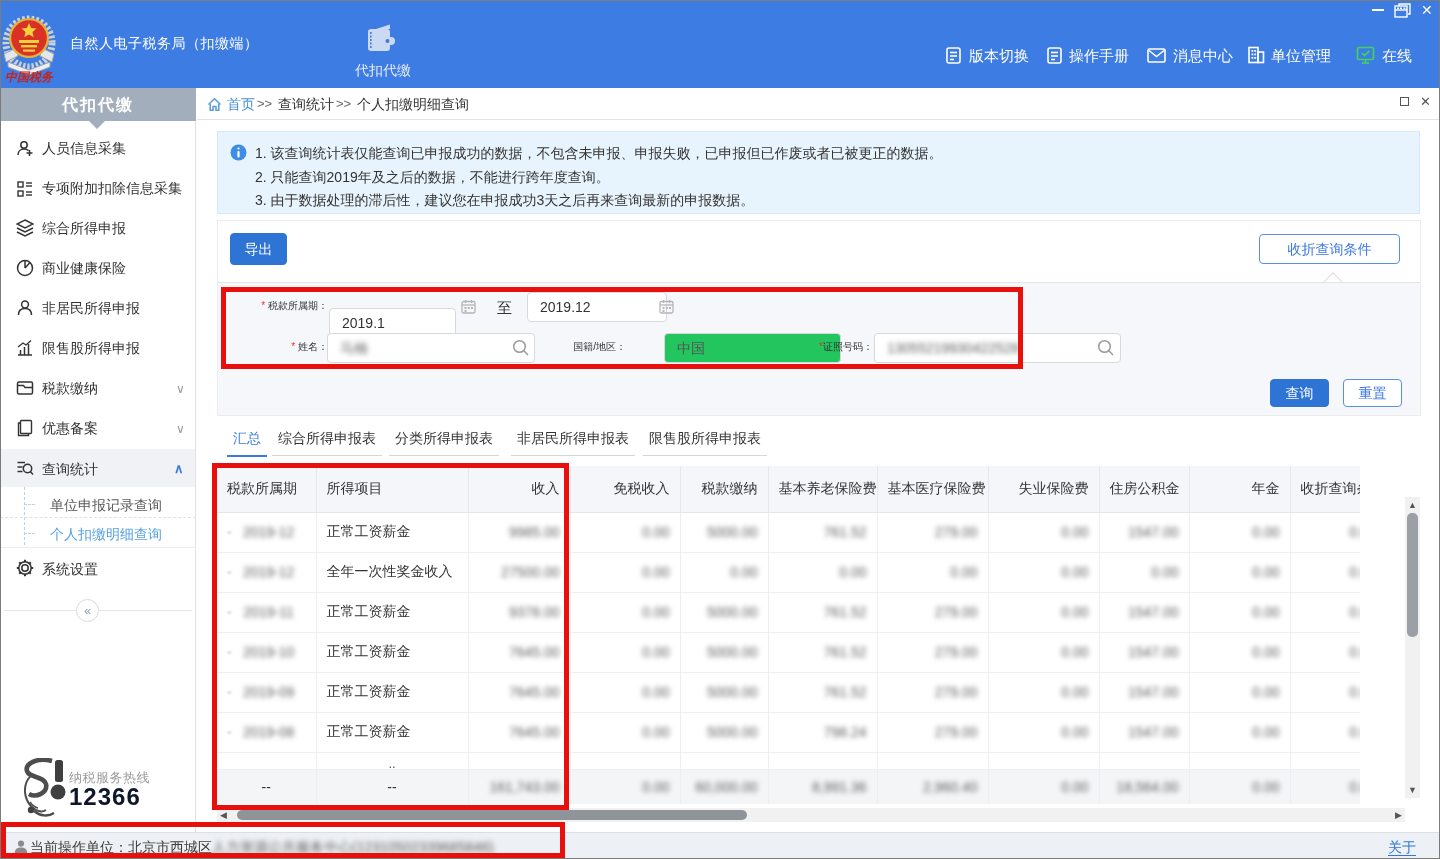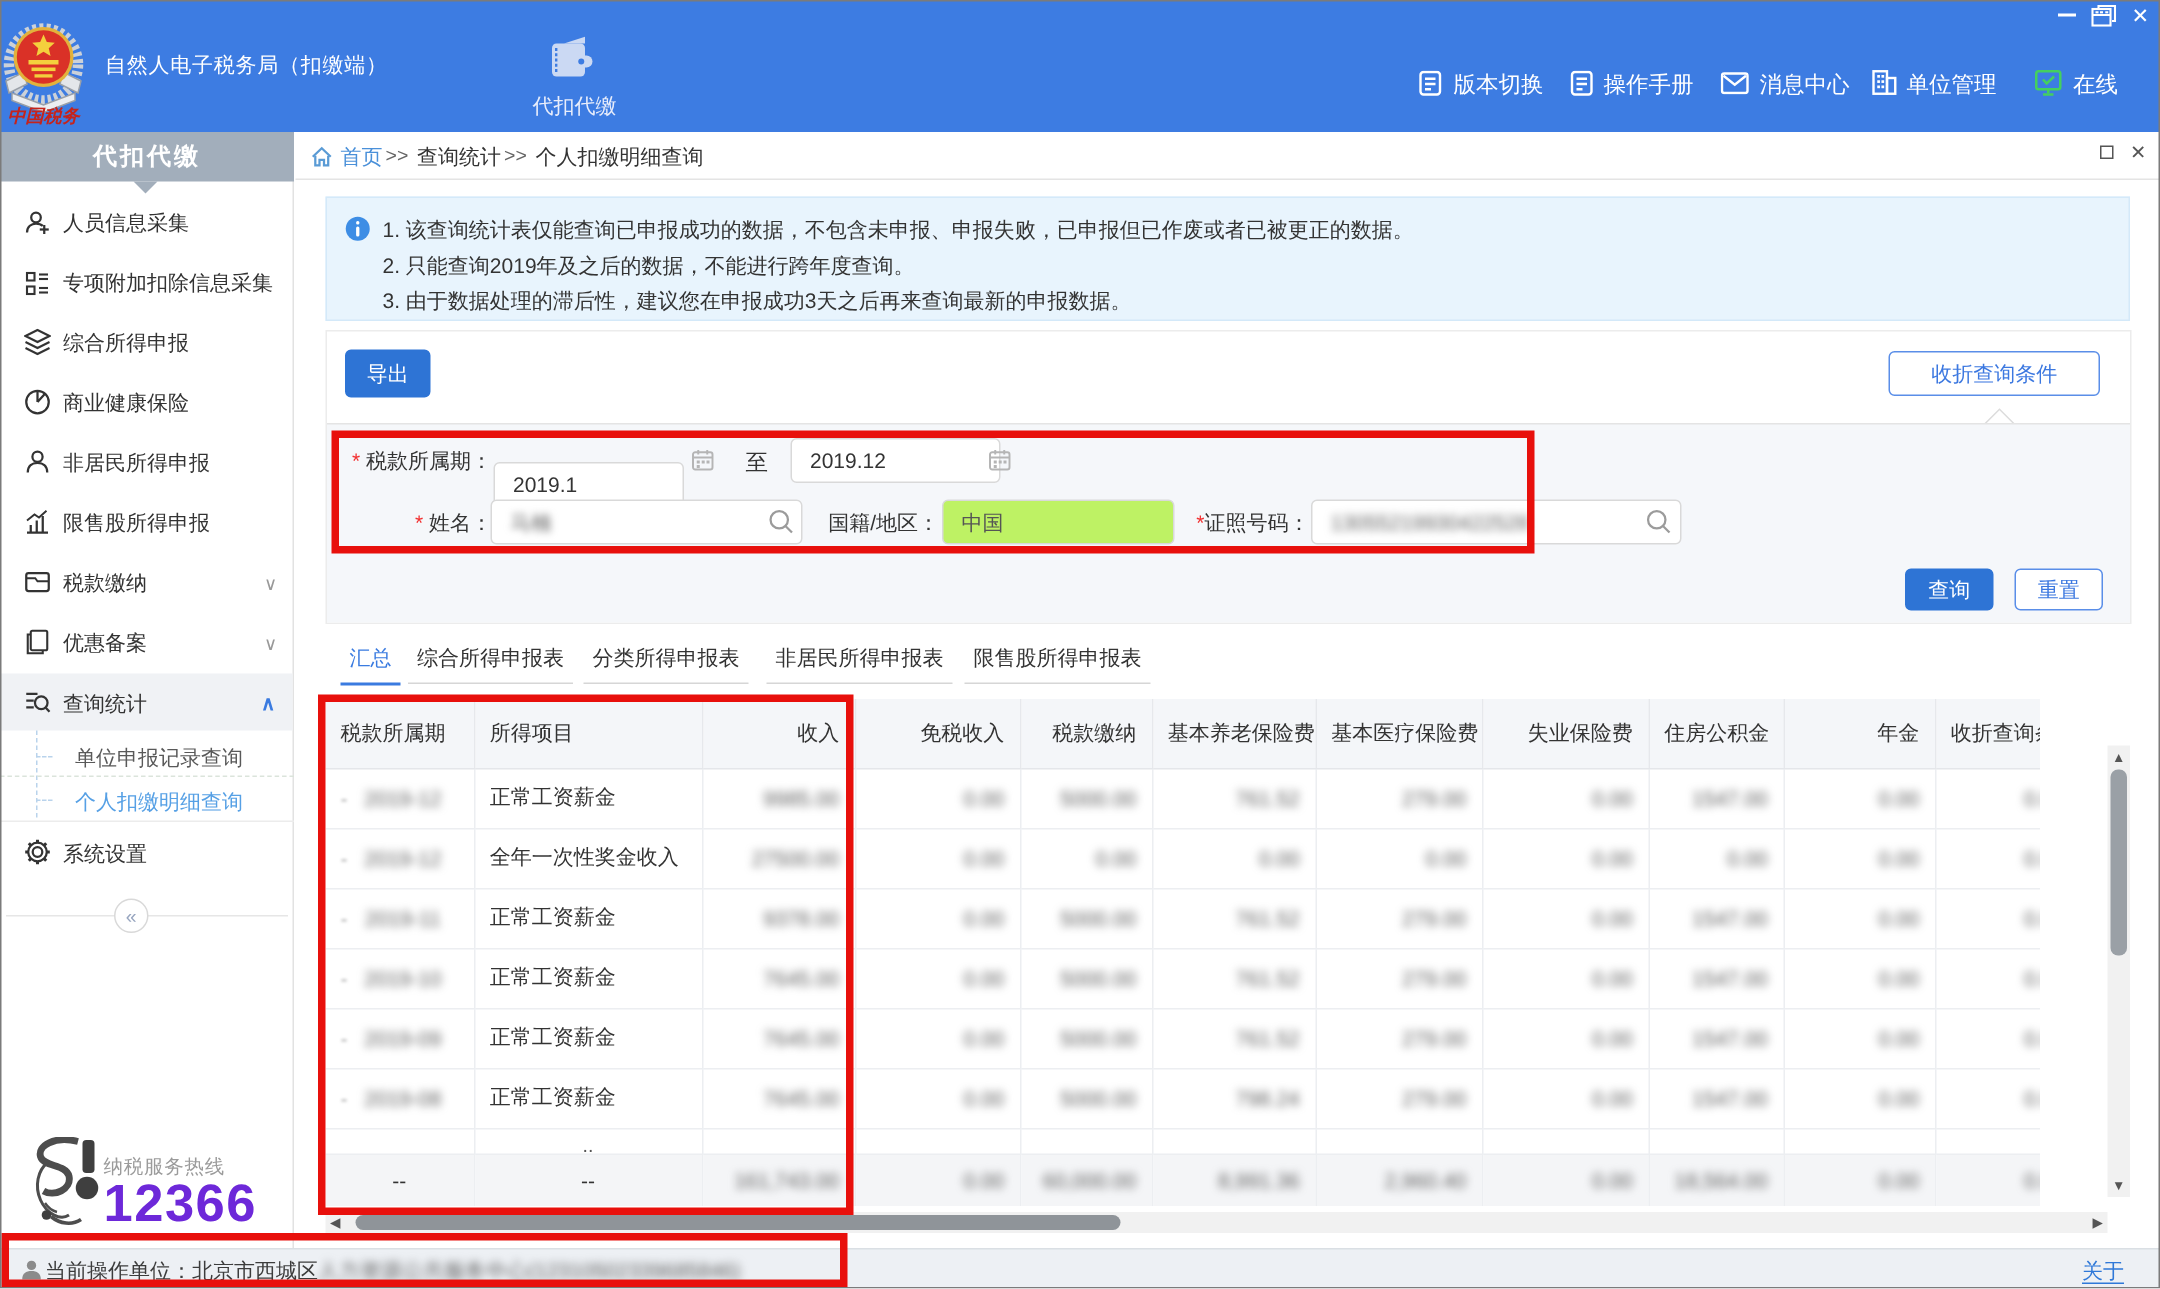--- a/index.html
+++ b/index.html
@@ -22,21 +22,21 @@
 
 #crumb{position:absolute;left:197px;top:88px;width:1243px;height:32px;background:#fff;border-bottom:1px solid #e4e4e4}
 
 #infobox{position:absolute;left:217px;top:131px;width:1203px;height:83px;background:#e8f4fd;border:1px solid #d4e9f9}
 .il{position:absolute;left:255px;font-size:14px;color:#333;white-space:nowrap}
 
 #qpanel{position:absolute;left:217px;top:220px;width:1204px;height:196px;background:#fff;border:1px solid #ececec}
 #qsub{position:absolute;left:218px;top:282px;width:1202px;height:133px;background:#f5f7fa;border-top:1px solid #e4e4e4}
 .btn-blue{position:absolute;background:#2e74d5;color:#fff;font-size:14px;text-align:center;border-radius:4px;border:1px solid #2e74d5}
 .btn-line{position:absolute;background:#fff;color:#3c78e0;font-size:14px;text-align:center;border-radius:4px;border:1px solid #5a8ee8}
-.flabel{position:absolute;font-size:14px;color:#333;text-align:right;white-space:nowrap}
+.flabel{position:absolute;font-size:10px;color:#333;text-align:right;white-space:nowrap}
 .red{color:#f23030}
 .field{position:absolute;height:30px;background:#fff;border:1px solid #d9d9d9;border-radius:4px;font-size:14px;color:#333;line-height:28px;padding-left:12px;white-space:nowrap}
 .bl{filter:blur(2.6px);color:#6e6e6e}
 .bl2{filter:blur(2.8px);color:#5f5f5f}
 
 .tab{position:absolute;top:430px;font-size:14px;color:#333;padding-bottom:7px;white-space:nowrap}
 .tabu{border-bottom:1px solid #d6d6d6}
 .tabact{color:#3a7be0;border-bottom:2px solid #3a7be0}
 
 #tblwrap{position:absolute;left:217px;top:466px;width:1143px;height:338px;overflow:hidden}
@@ -228,21 +228,21 @@
 <svg class="abs" style="left:22px;top:758px" width="46" height="62" viewBox="0 0 46 62">
  <path d="M30,3 C14,-1 3,6 5,13 C7,20 22,18 24,26 C26,35 14,40 7,36" fill="none" stroke="#4d4d4d" stroke-width="4.6"></path>
  <path d="M10,17 C3,22 1,33 5,42 C9,51 18,56 24,52" fill="none" stroke="#4d4d4d" stroke-width="2"></path>
  <path d="M8,44 C10,47 12,49 16,50" fill="none" stroke="#4d4d4d" stroke-width="1.6"></path>
  <rect x="33" y="2" width="8" height="22" rx="2.5" fill="#3f3f3f"></rect>
  <circle cx="36" cy="34" r="7.5" fill="#3f3f3f"></circle>
  <circle cx="9" cy="52" r="3.2" fill="#3f3f3f"></circle>
  <path d="M12,53 C18,58 26,59 32,55" fill="none" stroke="#4d4d4d" stroke-width="2.4"></path>
 </svg>
 <div class="abs" style="left:69px;top:769px;font-size:13px;color:#9b9b9b;letter-spacing:0.5px">纳税服务热线</div>
-<div class="abs" style="left:69px;top:783px;font-size:35px;font-weight:bold;color:#6d28d9;letter-spacing:1px">12366</div>
+<div class="abs" style="left:69px;top:783px;font-size:24px;font-weight:bold;color:#0f172a;letter-spacing:1px">12366</div>
 
 <div id="crumb"></div>
 <svg class="abs" style="left:207px;top:97px" width="15" height="15" viewBox="0 0 15 15">
     <path d="M1.5,7.5 L7.5,1.8 L13.5,7.5" fill="none" stroke="#5a9bd5" stroke-width="1.5"></path>
     <path d="M3.2,6.8 V13.2 H6 V9.5 H9 V13.2 H11.8 V6.8" fill="none" stroke="#5a9bd5" stroke-width="1.5"></path>
   </svg>
 <div class="abs" style="left:227px;top:96px;font-size:14px;color:#4a90d9">首页</div>
 <div class="abs" style="left:257px;top:96px;font-size:13px;color:#666">&gt;&gt;</div>
 <div class="abs" style="left:278px;top:96px;font-size:14px;color:#333">查询统计</div>
 <div class="abs" style="left:336px;top:96px;font-size:13px;color:#666">&gt;&gt;</div>
@@ -291,21 +291,21 @@
     <rect x="10" y="8" width="2" height="2" fill="#b5b5b5"></rect>
     <rect x="3.5" y="11" width="2" height="2" fill="#b5b5b5"></rect>
   </svg>
 <div class="flabel" style="left:238px;top:340px;width:90px"><span class="red">*</span> 姓名：</div>
 <div class="field" style="left:327px;top:333px;width:208px"><span class="bl">马楠</span></div>
 <svg class="abs" style="left:512px;top:339px" width="18" height="18" viewBox="0 0 18 18">
     <circle cx="7.5" cy="7.5" r="5.8" fill="none" stroke="#9b9b9b" stroke-width="1.5"></circle>
     <line x1="11.8" y1="11.8" x2="16" y2="16" stroke="#9b9b9b" stroke-width="1.5"></line>
   </svg>
 <div class="flabel" style="left:544px;top:340px;width:82px">国籍/地区：</div>
-<div class="field" style="left:628px;top:333px;width:155px;background:#bef264;color:#555">中国</div>
+<div class="field" style="left:664px;top:333px;width:177px;background:#22c55e;color:#555">中国</div>
 <div class="flabel" style="left:789px;top:340px;width:84px"><span class="red">*</span>证照号码：</div>
 <div class="field" style="left:874px;top:333px;width:247px"><span class="bl2">13055219930422528</span></div>
 <svg class="abs" style="left:1097px;top:339px" width="18" height="18" viewBox="0 0 18 18">
     <circle cx="7.5" cy="7.5" r="5.8" fill="none" stroke="#9b9b9b" stroke-width="1.5"></circle>
     <line x1="11.8" y1="11.8" x2="16" y2="16" stroke="#9b9b9b" stroke-width="1.5"></line>
   </svg>
 <div class="btn-blue" style="left:1270px;top:379px;width:59px;height:28px;line-height:26px">查询</div>
 <div class="btn-line" style="left:1343px;top:379px;width:59px;height:28px;line-height:26px">重置</div>
 
 <div class="tab tabact" style="left:227px;padding-left:6px;padding-right:6px">汇总</div>

